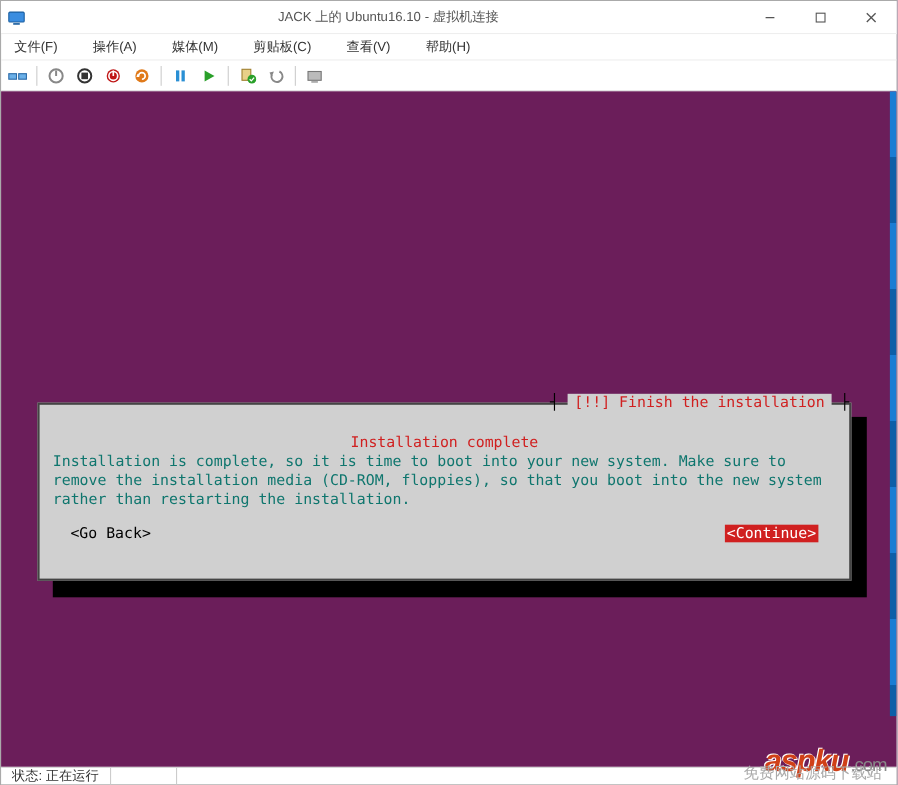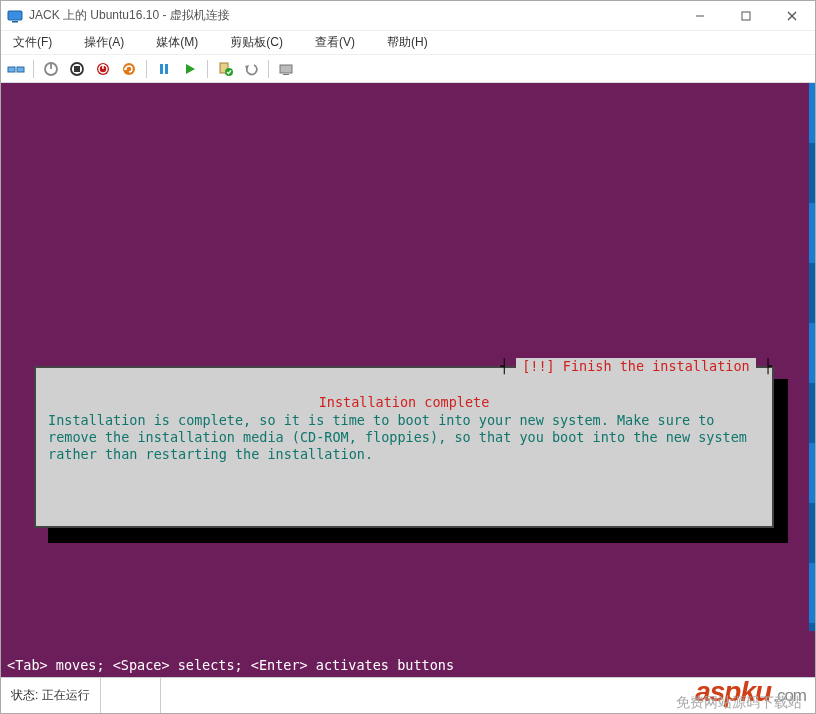--- a/index.html
+++ b/index.html
@@ -18,20 +18,21 @@
   display: flex;
   flex-direction: column;
 }
 .titlebar {
   height: 30px;
   background: #fff;
   display: flex;
   align-items: center;
   padding: 0 0 0 6px;
   border-bottom: 1px solid #eee;
+  text-align: center;
 }
 .titlebar-icon {
   width: 16px; height: 16px;
   display: inline-flex; align-items: center; justify-content: center;
   margin-right: 6px;
 }
 .titlebar-title { font-size: 12px; color: #555; flex: 1; }
 .win-controls { display: flex; }
 .win-btn {
   width: 46px; height: 30px;
@@ -126,21 +127,21 @@
   background: #d02020;
   color: #fff;
   padding: 0 2px;
 }
 .hint-bar {
   position: absolute;
   left: 6px; bottom: 4px;
   color: #fff;
 }
 .statusbar {
-  height: 36px;
+  height: 16px;
   border-top: 1px solid #ccc;
   display: flex;
   align-items: center;
   font-size: 12px;
   color: #333;
 }
 .status-cell {
   padding: 0 10px;
   border-right: 1px solid #ccc;
   height: 100%;
@@ -275,23 +276,26 @@
   <div class="vm-screen">
     <div class="blue-strip-right"></div>
 
     <div class="dialog-shadow"></div>
     <div class="dialog">
       <div class="dialog-title-row">
         <span>┤ </span><span class="dialog-title">[!!] Finish the installation</span><span> ├</span>
       </div>
       <div class="dialog-heading">Installation complete</div>
       <div class="dialog-body">Installation is complete, so it is time to boot into your new system. Make sure to remove the installation media (CD-ROM, floppies), so that you boot into the new system rather than restarting the installation.</div>
+      <div class="dialog-buttons">
+        <span class="btn-goback">&lt;Go Back&gt;</span>
+        <span class="btn-continue">&lt;Continue&gt;</span>
+      </div>
     </div>
 
-    <div class="hint-bar">&lt;Tab&gt; moves; &lt;Space&gt; selects; &lt;Enter&gt; activates buttons</div>
   </div>
 
   <div class="statusbar">
     <div class="status-cell">状态: 正在运行</div>
     <div class="status-cell" style="flex:0 0 60px"></div>
   </div>
 
 </div>
 
 <div class="watermark">

